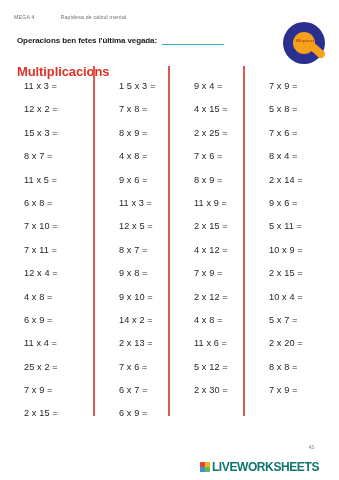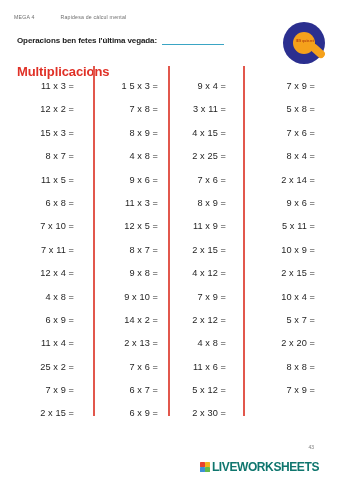--- a/index.html
+++ b/index.html
@@ -144,25 +144,26 @@
     right: 0;
     top: 0px;
     width: 1.7px;
     height: 350px;
     background: #e2574c;
   }
 
   .cell {
     height: 23.4px;
     line-height: 23.4px;
-    text-align: right;
+    text-align: left;
     font-size: 9.2px;
     color: #1f1f1f;
     white-space: nowrap;
     letter-spacing: 0.1px;
+    margin-left: 24px;
   }
   .col-1 .cell { padding-right: 21px; }
   .col-2 .cell { padding-right: 12px; }
   .col-3 .cell { padding-right: 19px; }
   .col-4 .cell { padding-right: 24px; }
 
   
   .footer-row {
     position: absolute;
     left: 17px;
@@ -281,21 +282,20 @@
       <div class="cell">14 x 2 =</div>
       <div class="cell">2 x 13 =</div>
       <div class="cell">7 x 6 =</div>
       <div class="cell">6 x 7 =</div>
       <div class="cell">6 x 9 =</div>
       <div class="sep"></div>
     </div>
 
     <div class="col col-3">
       <div class="cell">9 x 4 =</div>
-      <div class="cell">3 x 11 =</div>
       <div class="cell">4 x 15 =</div>
       <div class="cell">2 x 25 =</div>
       <div class="cell">7 x 6 =</div>
       <div class="cell">8 x 9 =</div>
       <div class="cell">11 x 9 =</div>
       <div class="cell">2 x 15 =</div>
       <div class="cell">4 x 12 =</div>
       <div class="cell">7 x 9 =</div>
       <div class="cell">2 x 12 =</div>
       <div class="cell">4 x 8 =</div>

